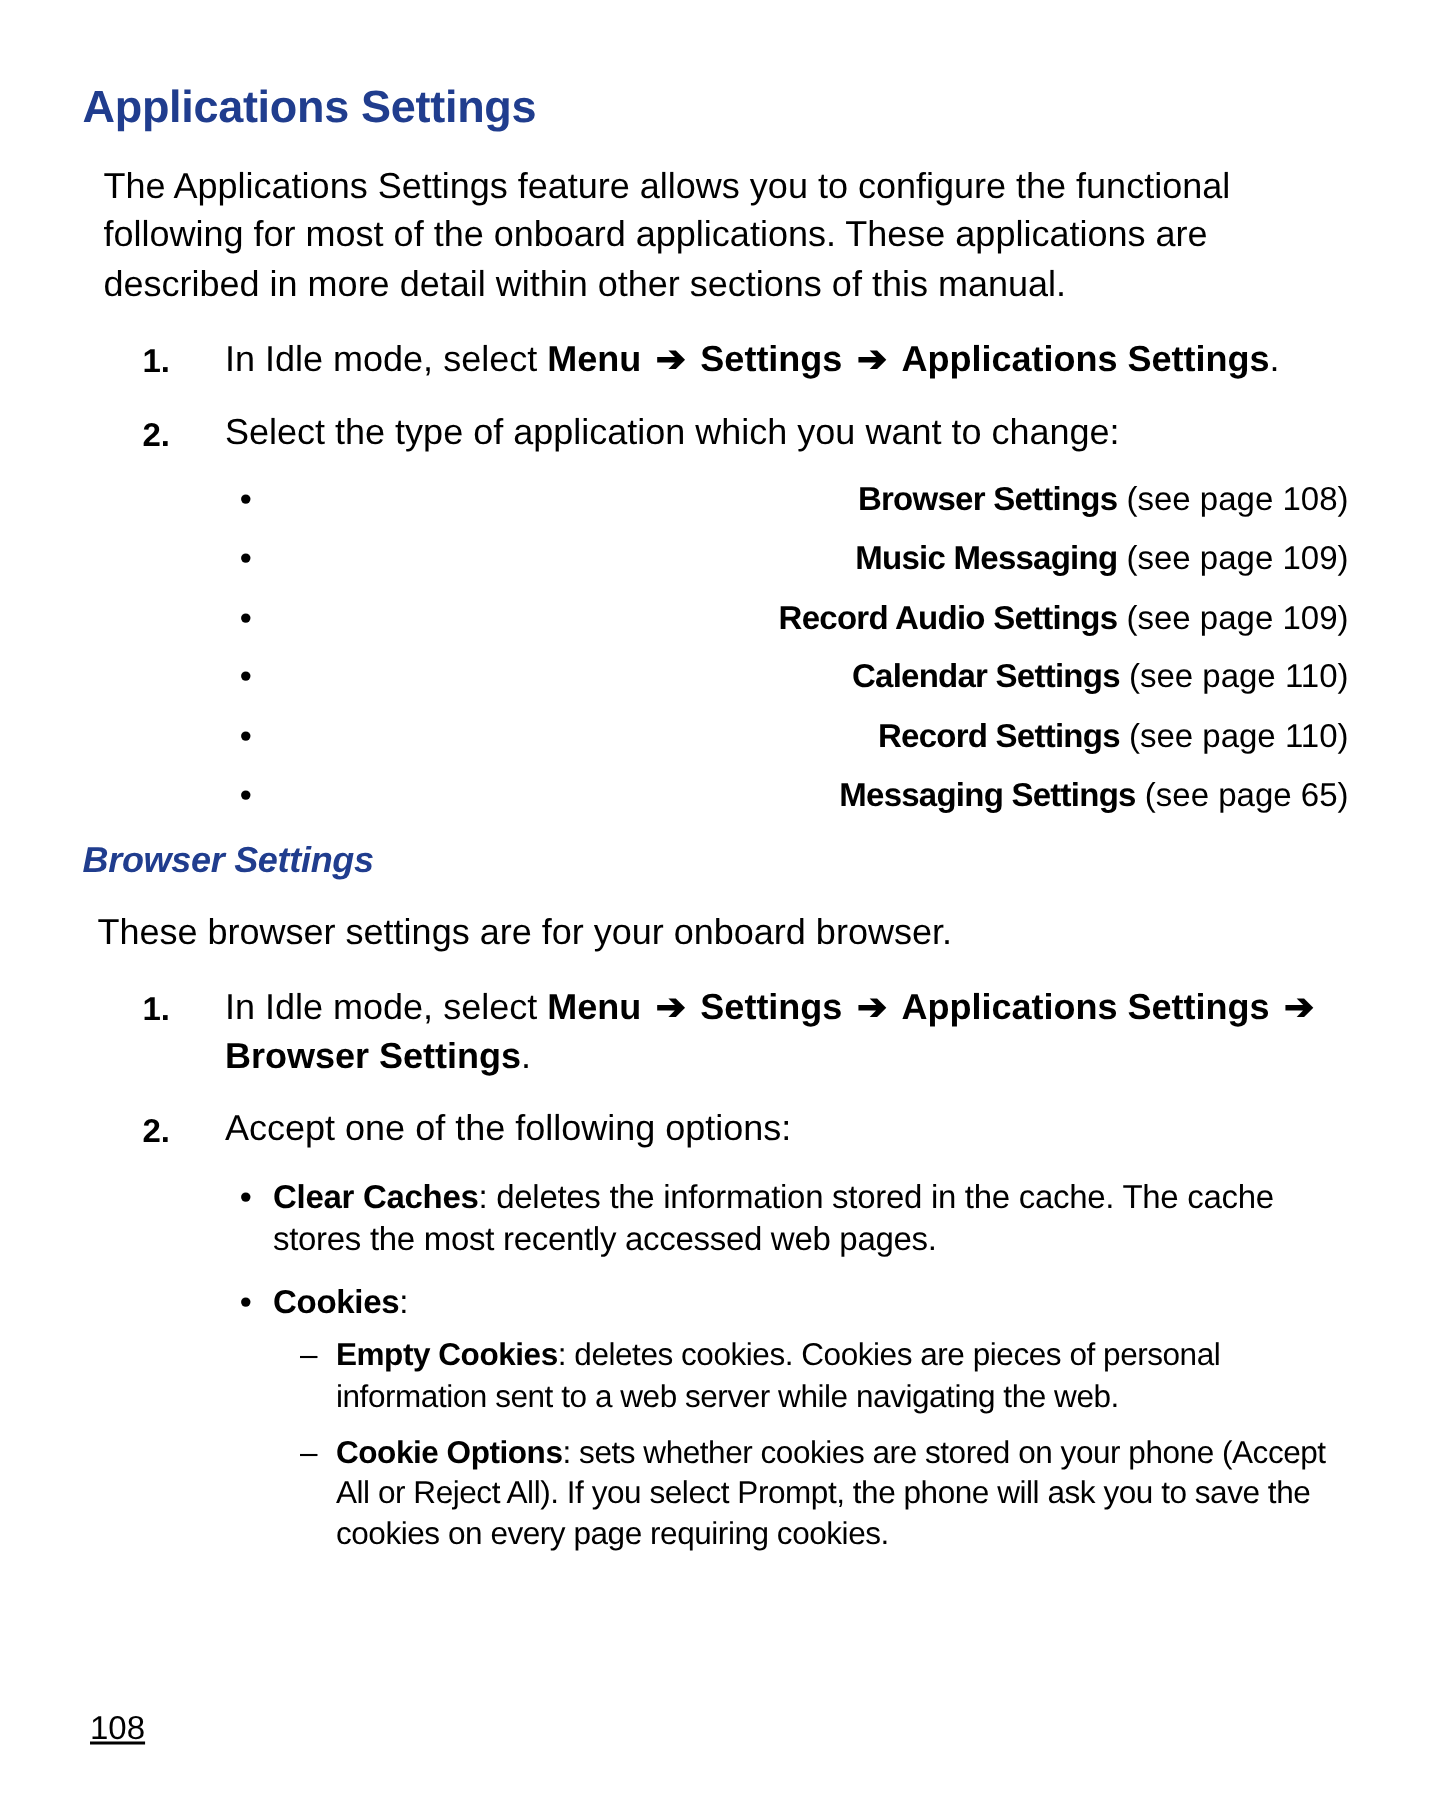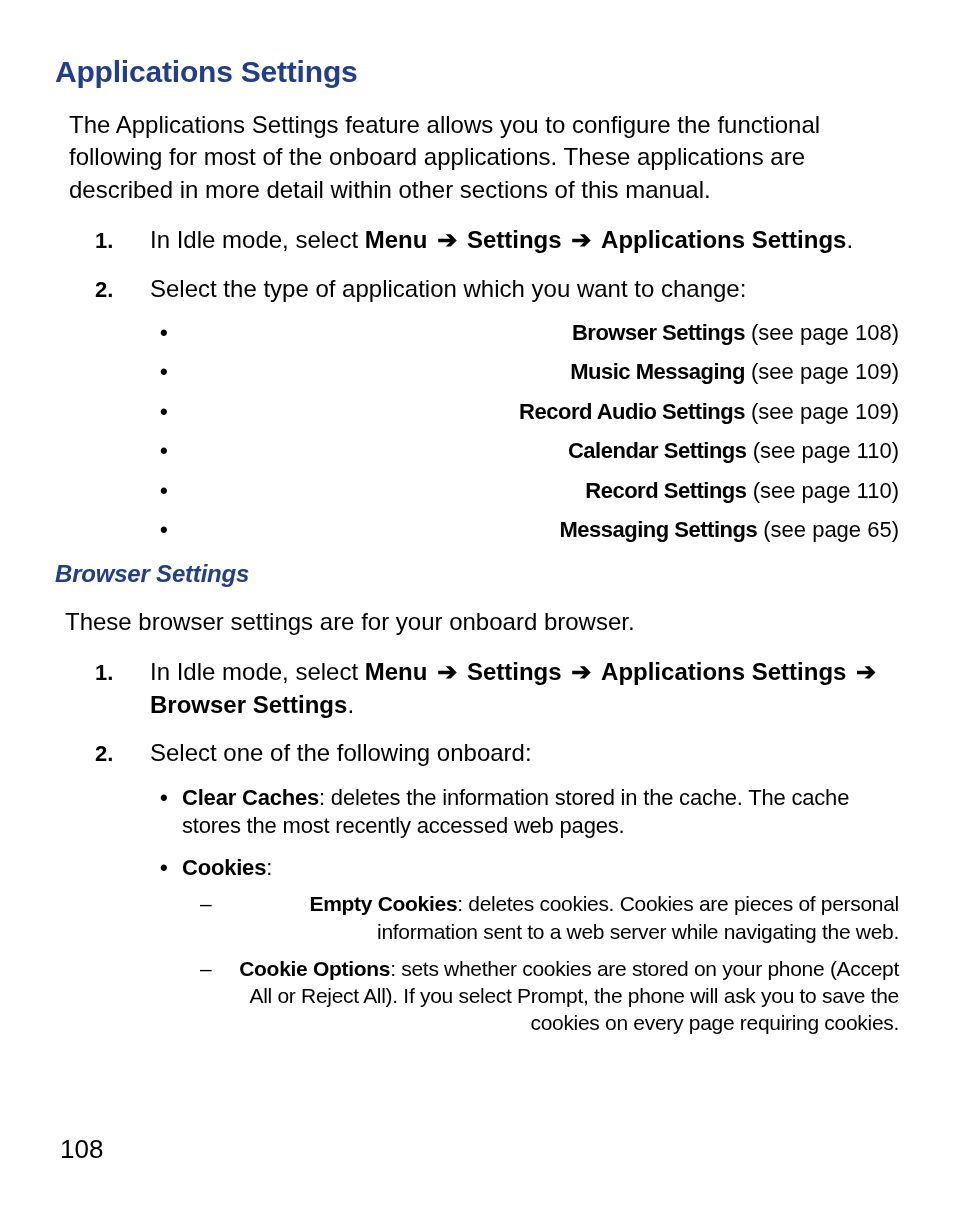--- a/index.html
+++ b/index.html
@@ -108,41 +108,41 @@
     content: "•";
     position: absolute;
     left: 0;
     top: 0;
     font-weight: 800;
   }
   ul.dash {
     list-style: none;
     margin: 8px 0 0 18px;
     padding: 0;
-    text-align: right;
   }
   ul.dash > li {
     position: relative;
     font-size: 21px;
     line-height: 1.3;
     padding-left: 24px;
     margin-bottom: 10px;
     letter-spacing: -0.3px;
   }
   ul.dash > li::before {
     content: "–";
     position: absolute;
     left: 0;
     top: 0;
   }
   .pagenum {
     position: absolute;
     left: 60px;
     bottom: 44px;
-    font-size: 26px;
+    font-size: 22px;
+    text-decoration: underline;
   }
 </style>
 </head>
 <body>
 
 <h1 class="h1">Applications Settings</h1>
 
 <p class="intro">The Applications Settings feature allows you to configure the functional following for most of the onboard applications. These applications are described in more detail within other sections of this manual.</p>
 
 <ol class="steps">
@@ -182,21 +182,21 @@
       <span class="arrow">➔</span>
       <span class="bold">Settings</span>
       <span class="arrow">➔</span>
       <span class="bold">Applications Settings</span>
       <span class="arrow">➔</span>
       <span class="bold">Browser Settings</span><span>.</span>
     </span>
   </li>
   <li>
     <span class="num">2.</span>
-    <span>Select one of the following onboard:</span>
+    <span>Accept one of the following options:</span>
     <ul class="opts">
       <li><span class="bold">Clear Caches</span><span>: deletes the information stored in the cache. The cache stores the most recently accessed web pages.</span></li>
       <li>
         <span class="bold">Cookies</span><span>:</span>
         <ul class="dash">
           <li><span class="bold">Empty Cookies</span><span>: deletes cookies. Cookies are pieces of personal information sent to a web server while navigating the web.</span></li>
           <li><span class="bold">Cookie Options</span><span>: sets whether cookies are stored on your phone (Accept All or Reject All). If you select Prompt, the phone will ask you to save the cookies on every page requiring cookies.</span></li>
         </ul>
       </li>
     </ul>

